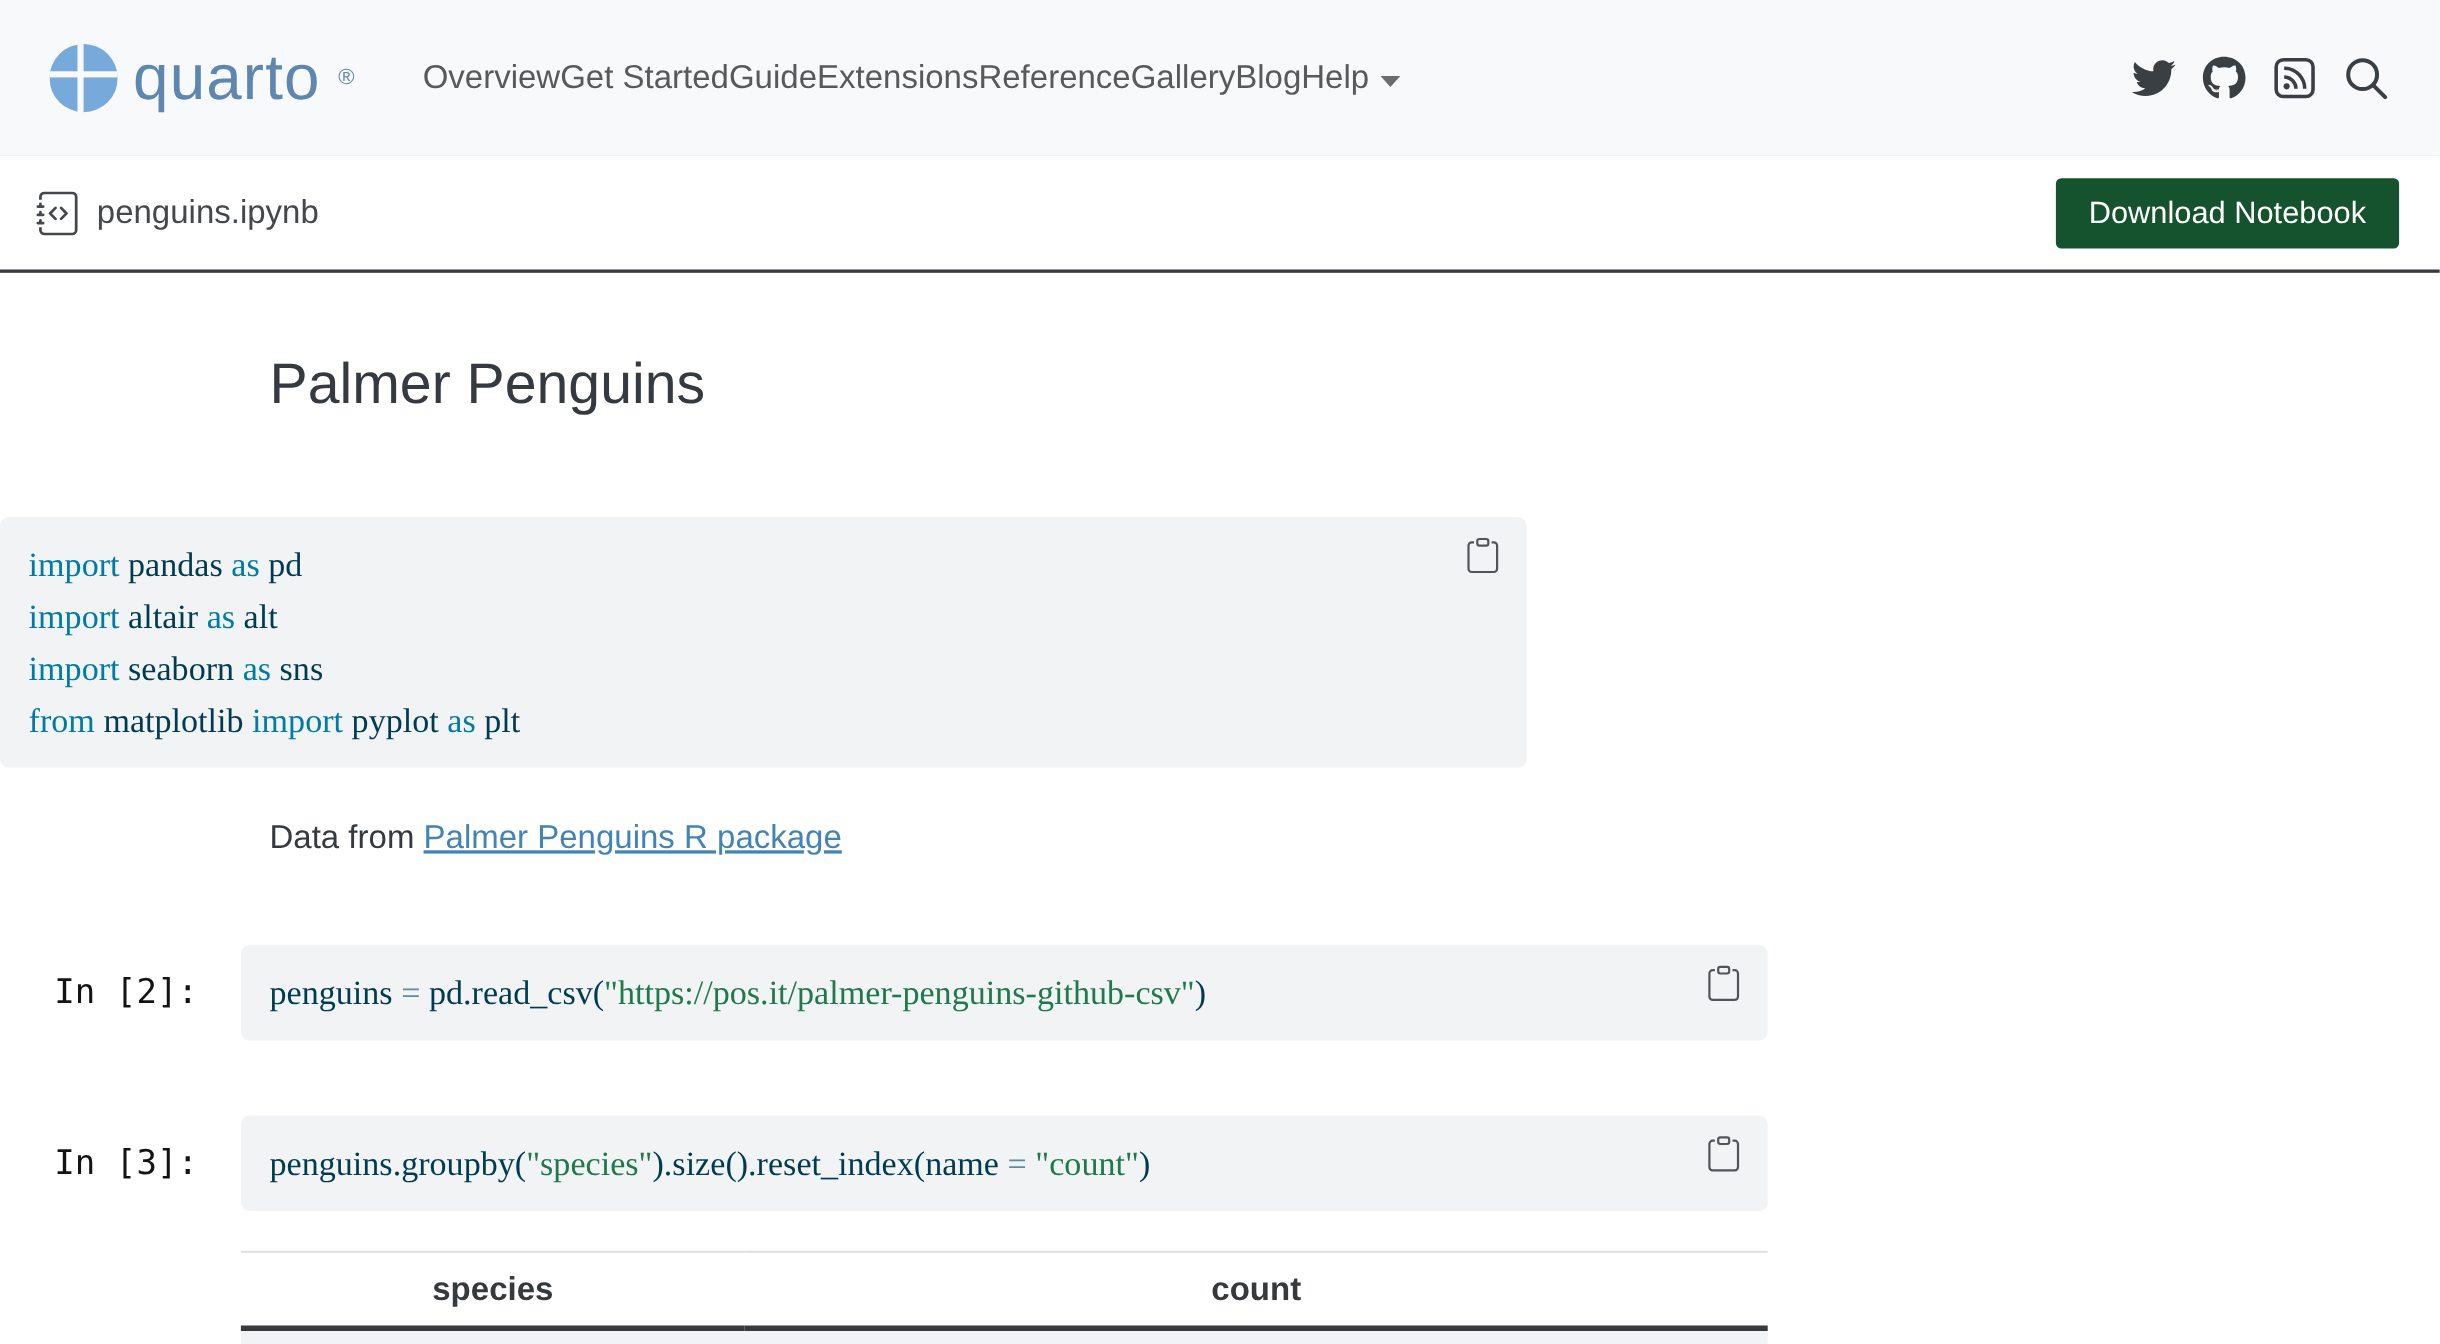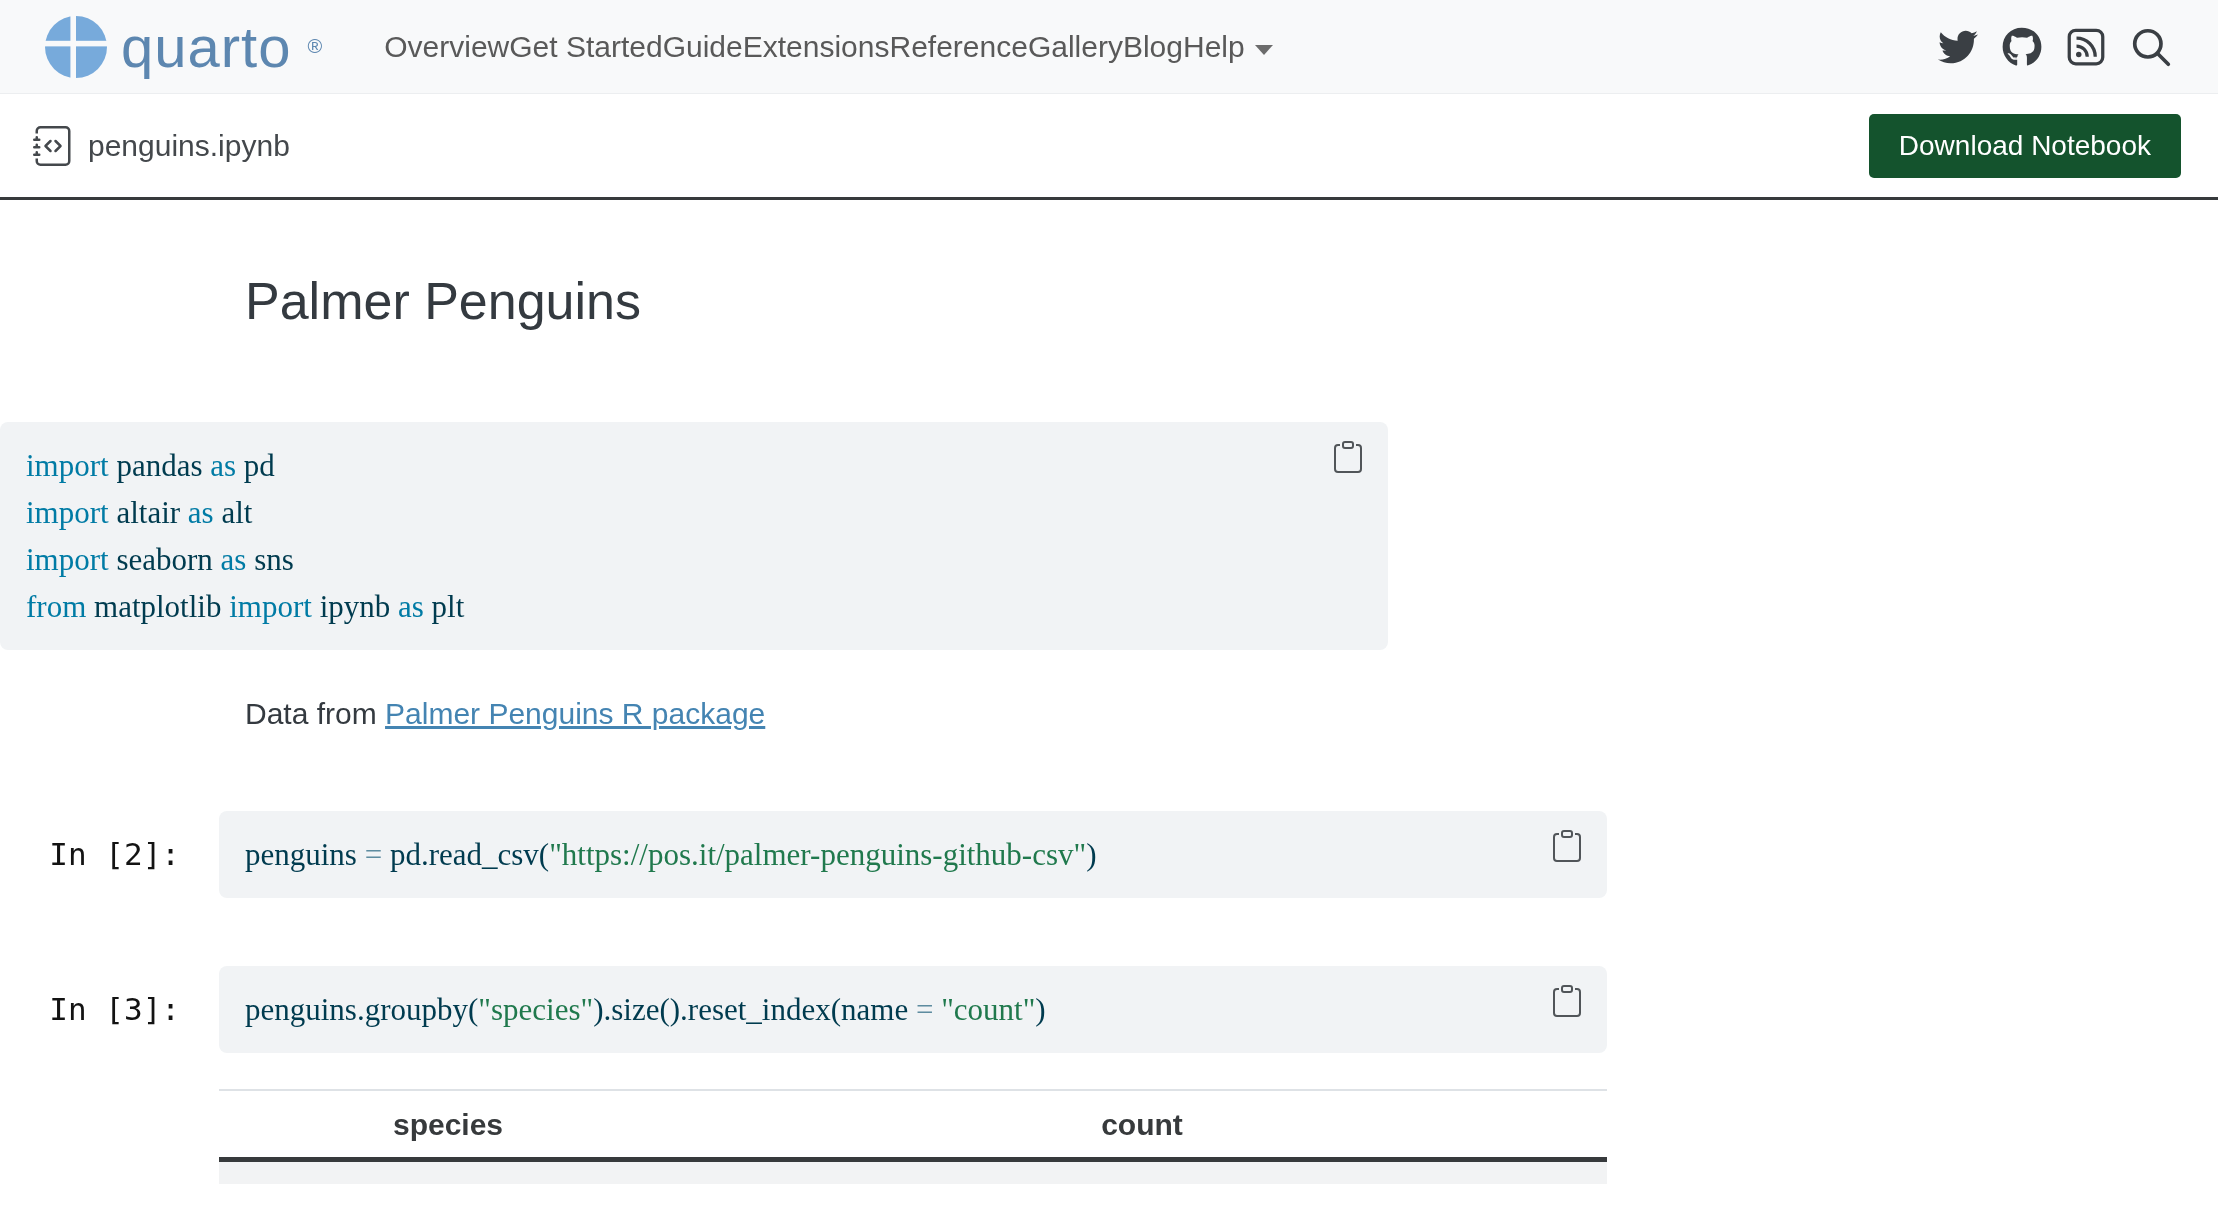--- a/index.html
+++ b/index.html
@@ -1,20 +1,20 @@
 <!DOCTYPE html>
 <html><head>
 <meta charset="utf-8">
 <style>
   * { margin:0; padding:0; box-sizing:border-box; }
   html,body { width:2218px; height:1222px; overflow:hidden; background:#fff;
     font-family:"Liberation Sans", sans-serif; }
 
   
-  .navbar { height:94px; background:#f8f9fa; display:flex; align-items:center;
+  .navbar { height:142px; background:#f8f9fa; display:flex; align-items:center;
     padding:0 46px 0 45px; border-bottom:1px solid #eceef0; }
   .brand { display:flex; align-items:center; gap:14px; cursor:pointer; }
   .brand-text { font-size:58px; color:#5d87b0; letter-spacing:1px; }
   .brand-reg { font-size:20px; color:#5d87b0; vertical-align:super; margin-left:2px; }
   .nav-links { display:flex; align-items:center; margin-left:62px; list-style:none; }
   .nav-link { font-size:30px; color:#595959; cursor:pointer; white-space:nowrap;
     display:flex; align-items:center; gap:10px; }
   .caret-down { width:0; height:0; border-left:9px solid transparent;
     border-right:9px solid transparent; border-top:10px solid #6c6c6c; margin-top:6px; }
   .nav-icons { margin-left:auto; display:flex; align-items:center; gap:24px; }
@@ -167,21 +167,21 @@
     </div>
   </div>
 
   <div class="row">
     <div class="content">
       <div class="code-block">
         <code>
             <div class="code-line"><span class="tok-kw">import</span><span class="tok-tx"> pandas </span><span class="tok-kw">as</span><span class="tok-tx"> pd</span></div>
             <div class="code-line"><span class="tok-kw">import</span><span class="tok-tx"> altair </span><span class="tok-kw">as</span><span class="tok-tx"> alt</span></div>
             <div class="code-line"><span class="tok-kw">import</span><span class="tok-tx"> seaborn </span><span class="tok-kw">as</span><span class="tok-tx"> sns</span></div>
-            <div class="code-line"><span class="tok-kw">from</span><span class="tok-tx"> matplotlib </span><span class="tok-kw">import</span><span class="tok-tx"> ipynb </span><span class="tok-kw">as</span><span class="tok-tx"> plt</span></div>
+            <div class="code-line"><span class="tok-kw">from</span><span class="tok-tx"> matplotlib </span><span class="tok-kw">import</span><span class="tok-tx"> pyplot </span><span class="tok-kw">as</span><span class="tok-tx"> plt</span></div>
           </code>
         <button class="copy-btn">
           <svg width="32" height="34" viewBox="0 0 16 16" fill="currentColor">
             <path d="M4 1.5H3a2 2 0 0 0-2 2V14a2 2 0 0 0 2 2h10a2 2 0 0 0 2-2V3.5a2 2 0 0 0-2-2h-1v1h1a1 1 0 0 1 1 1V14a1 1 0 0 1-1 1H3a1 1 0 0 1-1-1V3.5a1 1 0 0 1 1-1h1v-1z"></path>
             <path d="M9.5 1a.5.5 0 0 1 .5.5v1a.5.5 0 0 1-.5.5h-3a.5.5 0 0 1-.5-.5v-1a.5.5 0 0 1 .5-.5h3zm-3-1A1.5 1.5 0 0 0 5 1.5v1A1.5 1.5 0 0 0 6.5 4h3A1.5 1.5 0 0 0 11 2.5v-1A1.5 1.5 0 0 0 9.5 0h-3z"></path>
           </svg>
         </button>
       </div>
     </div>
   </div>

